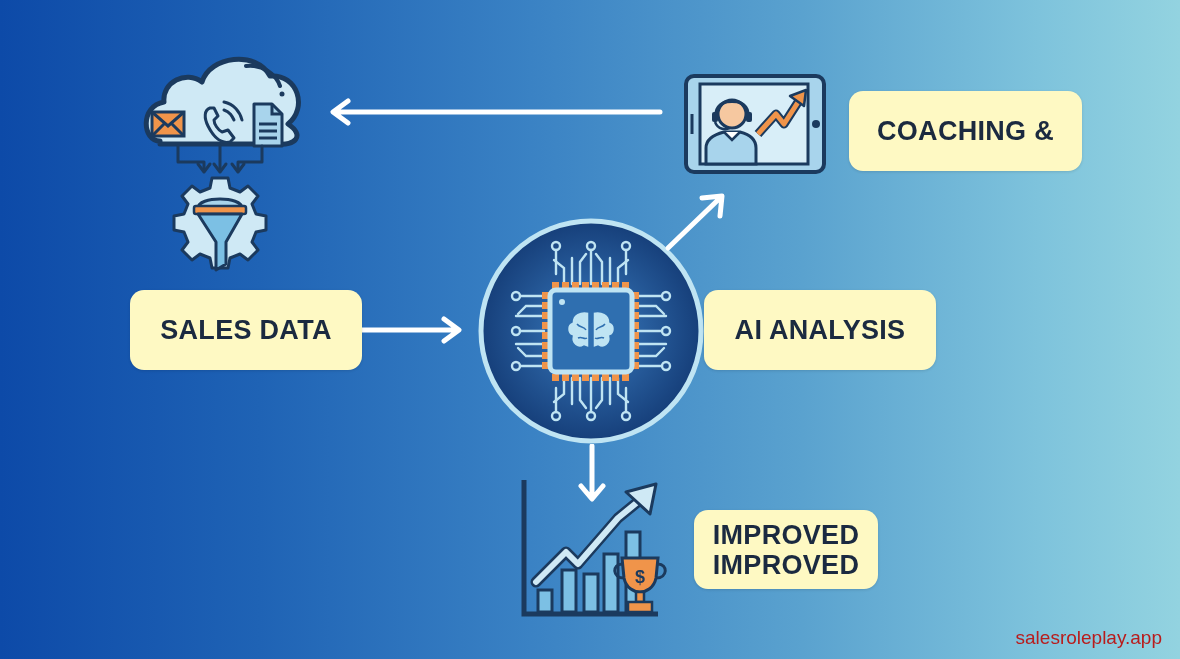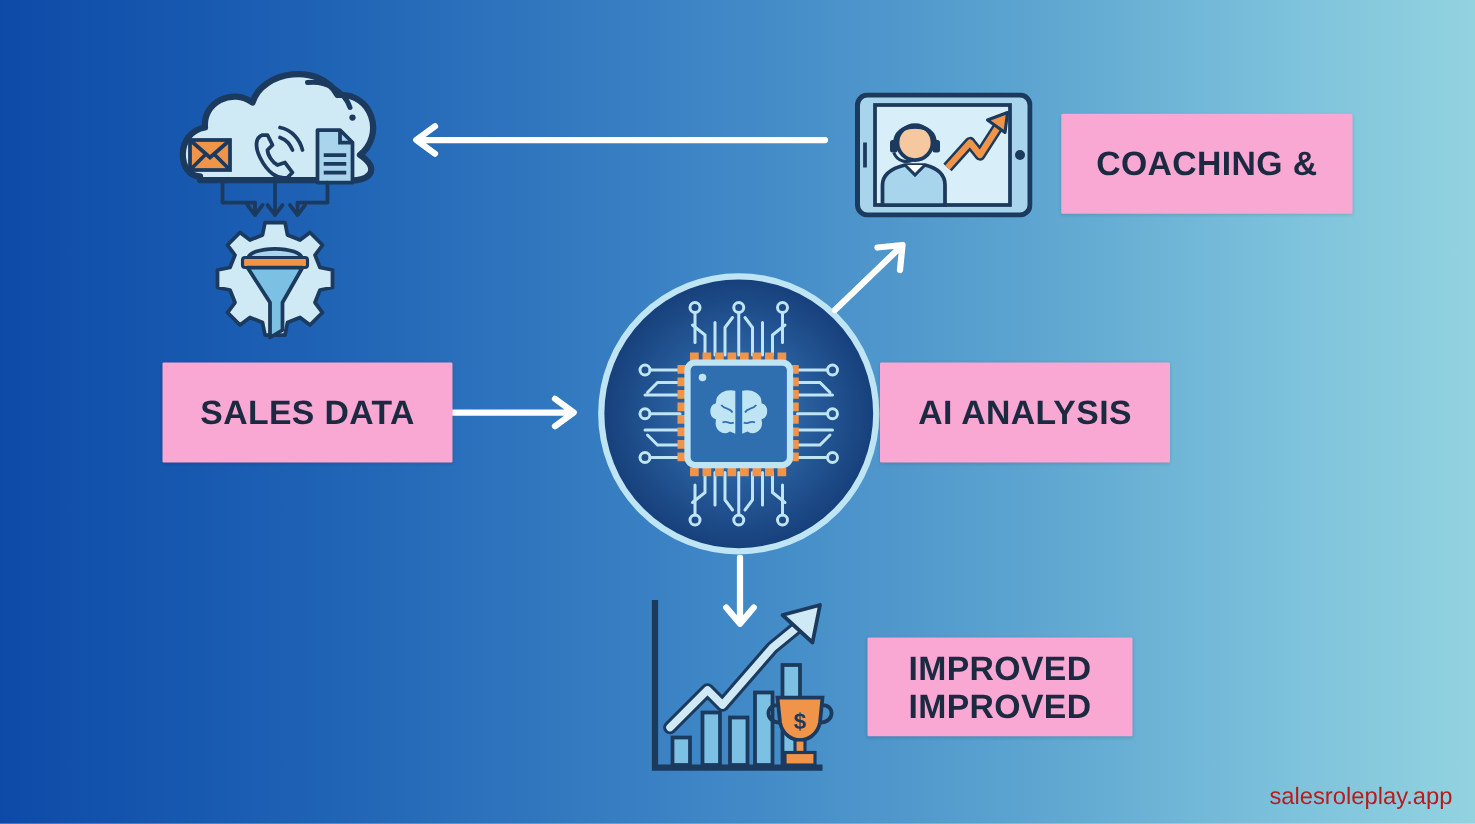--- a/index.html
+++ b/index.html
@@ -2,21 +2,21 @@
 <html><head>
 <meta charset="utf-8">
 <style>
   html, body { margin: 0; padding: 0; }
   body {
     width: 1180px; height: 659px; position: relative; overflow: hidden;
     background: linear-gradient(90deg, #0d4aa8 0%, #1f63b5 22%, #3a82c4 45%, #5aa2cf 68%, #7ec3dc 88%, #93d3e0 100%);
     font-family: "Liberation Sans", sans-serif;
   }
   .label-box {
-    position: absolute; background: #f9a8d4; border-radius: 1px;
+    position: absolute; background: #fef9c3; border-radius: 14px;
     display: flex; align-items: center; justify-content: center; text-align: right;
     color: #1b2a40; font-weight: bold; font-size: 27px; line-height: 30px;
     letter-spacing: 0.3px; box-shadow: 0 1px 3px rgba(0,0,0,0.12);
   }
   .label-box span { display: block; }
   .icon { position: absolute; }
   .arrow { position: absolute; }
   .watermark {
     position: absolute; right: 18px; bottom: 10px; font-size: 19px; color: #b91c1c;
     font-family: "Liberation Sans", sans-serif;
@@ -239,20 +239,20 @@
     <span>AI ANALYSIS</span>
   </div>
 </div>
 
 <div class="label-box" style="left:849px;top:91px;width:233px;height:80px;">
   <div>
     <span>COACHING &amp;</span>
   </div>
 </div>
 
-<div class="label-box" style="left:694px;top:510px;width:212px;height:79px;">
+<div class="label-box" style="left:694px;top:510px;width:184px;height:79px;">
   <div>
     <span>IMPROVED</span>
     <span>IMPROVED</span>
   </div>
 </div>
 
 <div class="watermark">salesroleplay.app</div>
 
 </body></html>

